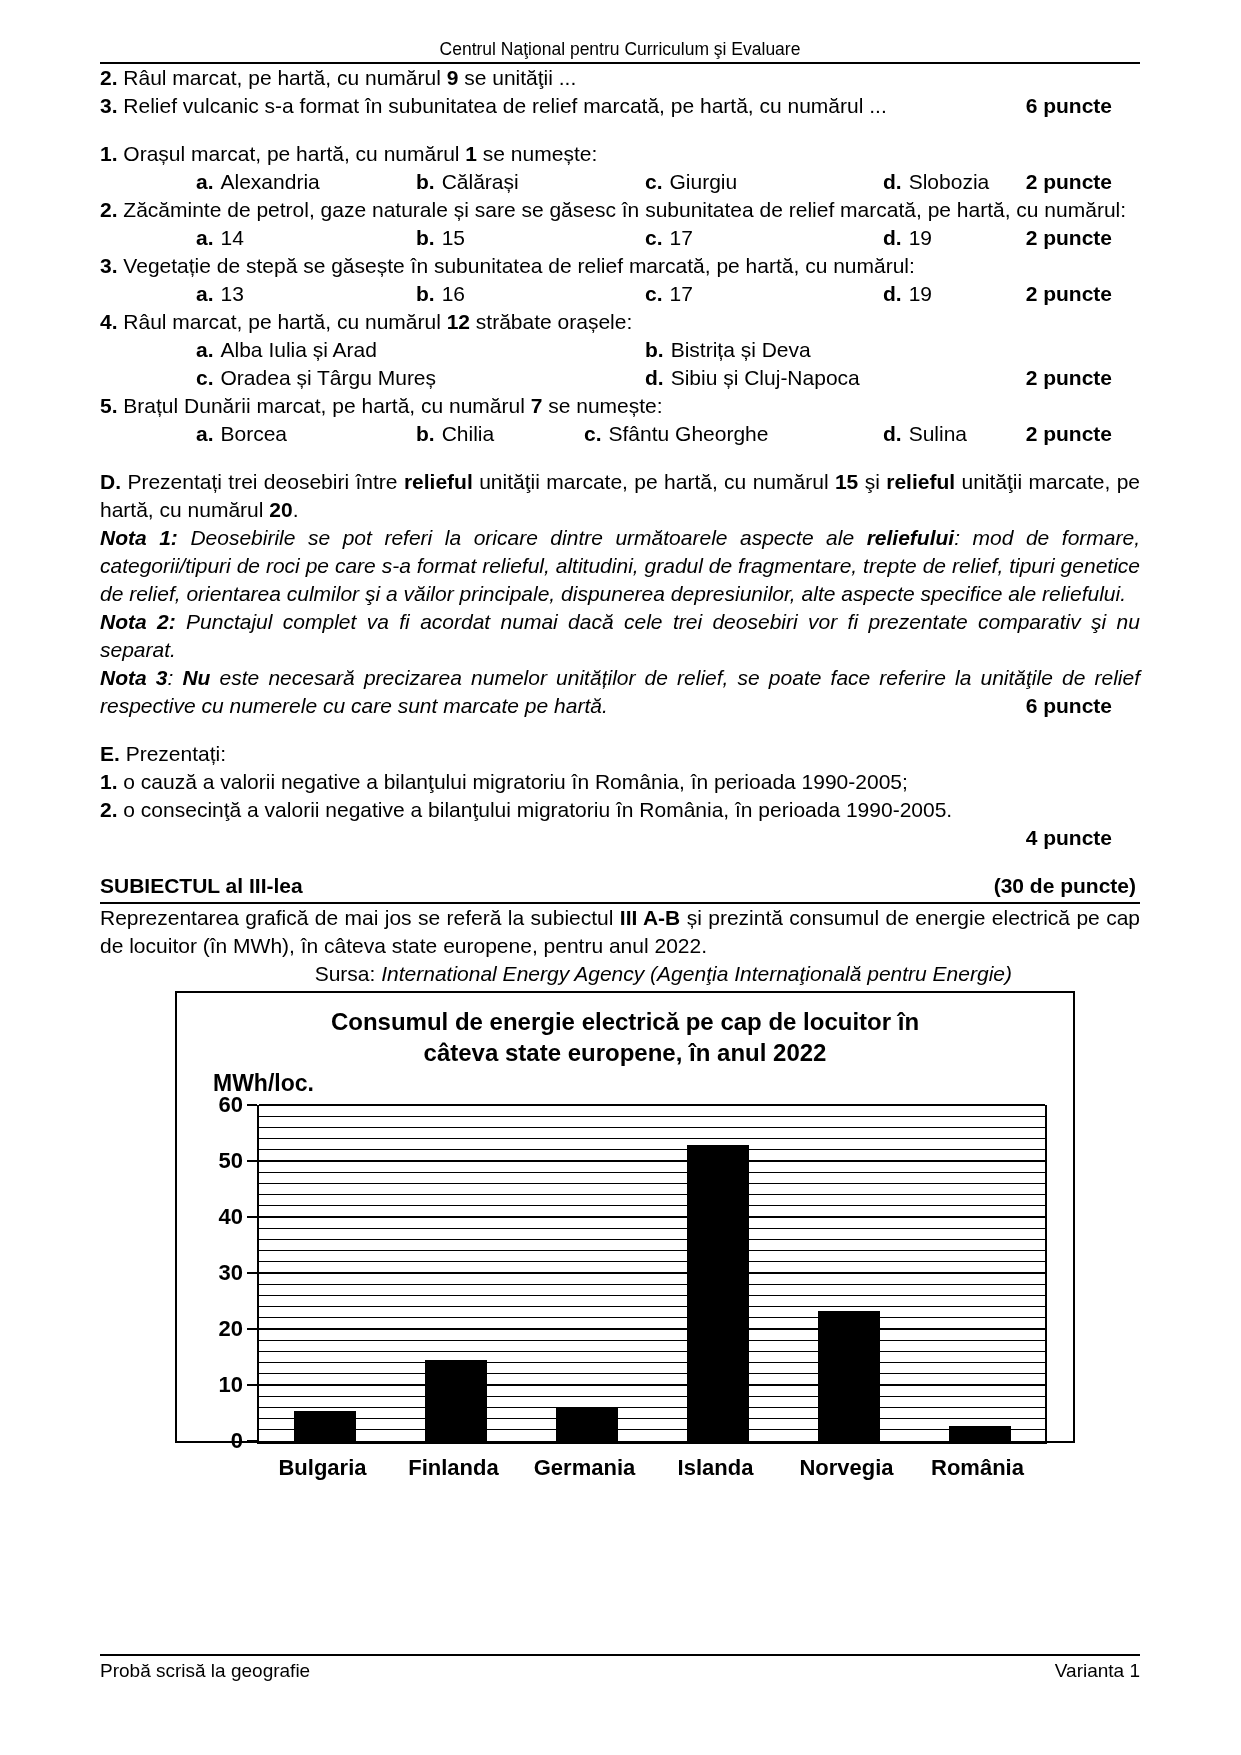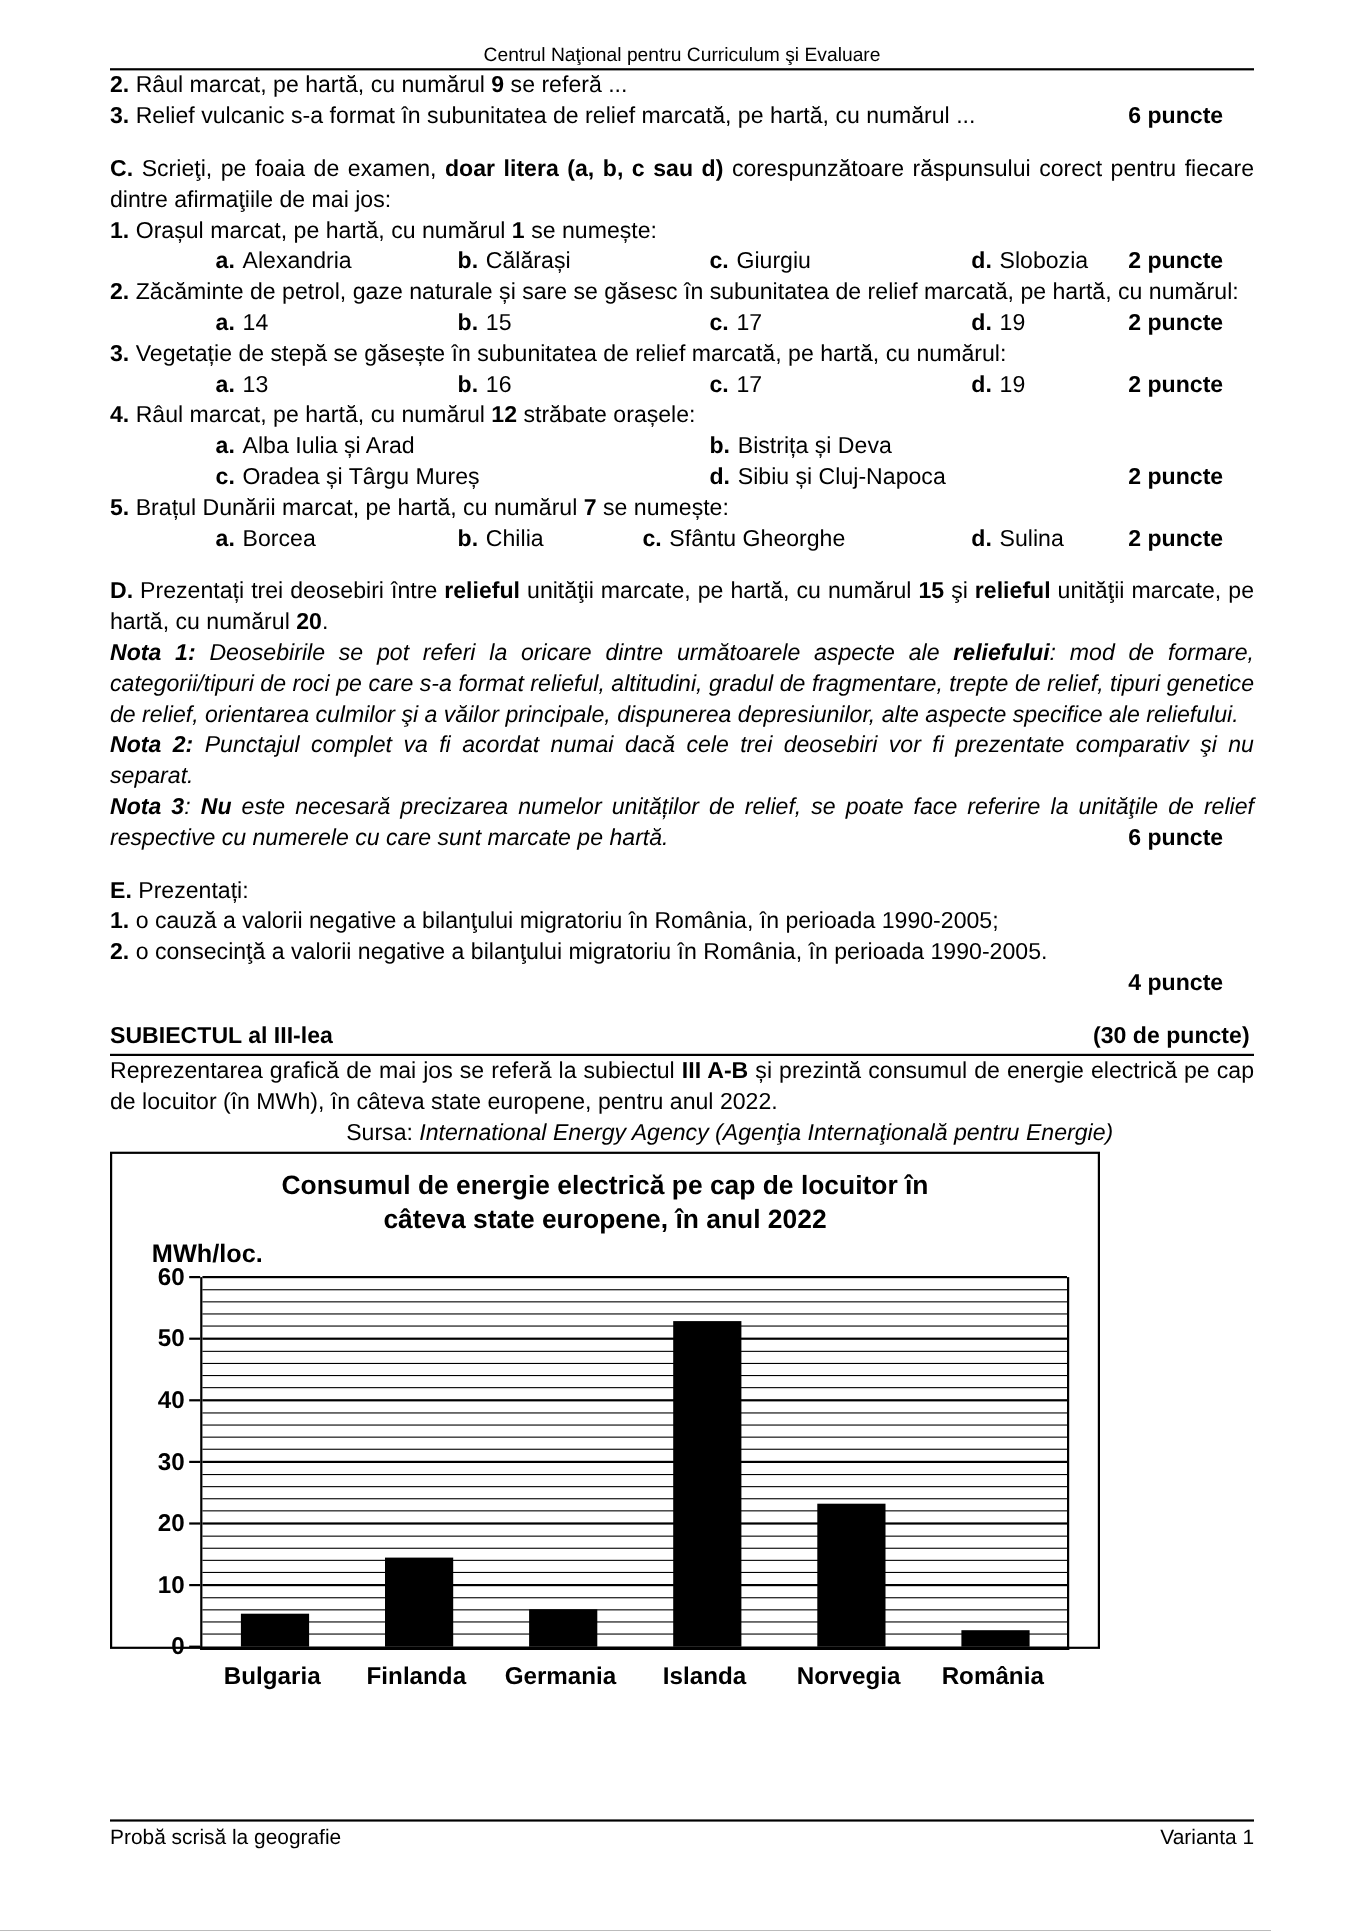--- a/index.html
+++ b/index.html
@@ -24,21 +24,21 @@
   .orow b{margin-right:7px;}
   .oa{left:96px;} .ob{left:316px;} .oc{left:545px;} .od{left:783px;}
   .oc5{left:484px;}
   .it{font-style:italic;}
   .bi{font-weight:bold;font-style:italic;}
   
   .subj{position:relative;height:30px;border-bottom:2.5px solid #000;font-weight:bold;}
   .subj .spts{position:absolute;right:4px;top:0;}
   .sursa{text-align:right;padding-right:128px;}
   
-  .chartbox{position:relative;margin-top:3px;width:900px;height:452px;
+  .chartbox{position:relative;margin-left:75px;margin-top:3px;width:900px;height:452px;
             border:2.5px solid #000;box-sizing:border-box;background:#fff;}
   .ctitle{position:absolute;left:0;right:0;text-align:center;font-weight:bold;font-size:24px;line-height:31px;}
   .ct1{top:13px;} .ct2{top:44px;}
   .cylabel{position:absolute;left:36px;top:76px;font-weight:bold;font-size:23px;}
   #plot{position:absolute;left:80px;top:112px;width:786px;height:336px;
         border-left:2.5px solid #000;border-right:2px solid #000;border-bottom:3px solid #000;box-sizing:content-box;}
   .grid{position:absolute;left:0;right:0;height:1px;background:#000;}
   .grid.major{height:2px;}
   .bar{position:absolute;bottom:0;width:62px;}
   .ytick{position:absolute;left:0;width:66px;text-align:right;font-weight:bold;font-size:22px;line-height:26px;}
@@ -54,26 +54,25 @@
 </head>
 <body>
 
 <div class="page">
   <div class="content">
 
     <div class="hdr">
       <div>Centrul Naţional pentru Curriculum şi Evaluare</div>
     </div>
 
-    <p class="rel"><b>2.</b><span> Râul marcat, pe hartă, cu numărul </span><b>9</b><span> se referă ...</span></p>
+    <p class="rel"><b>2.</b><span> Râul marcat, pe hartă, cu numărul </span><b>9</b><span> se unităţii ...</span></p>
     <p class="rel"><b>3.</b><span> Relief vulcanic s-a format în subunitatea de relief marcată, pe hartă, cu numărul ...</span><span class="pts">6 puncte</span></p>
 
     <div class="gap"></div>
 
-    <p class="just"><b>C.</b><span> Scrieţi, pe foaia de examen, </span><b>doar litera (a, b, c sau d)</b><span> corespunzătoare răspunsului corect pentru fiecare dintre afirmaţiile de mai jos:</span></p>
 
     <p><b>1.</b><span> Orașul marcat, pe hartă, cu numărul </span><b>1</b><span> se numește:</span></p>
     <div class="orow">
       <span class="opt oa"><b>a.</b><span>Alexandria</span></span>
       <span class="opt ob"><b>b.</b><span>Călărași</span></span>
       <span class="opt oc"><b>c.</b><span>Giurgiu</span></span>
       <span class="opt od"><b>d.</b><span>Slobozia</span></span>
       <span class="pts">2 puncte</span>
     </div>
 

